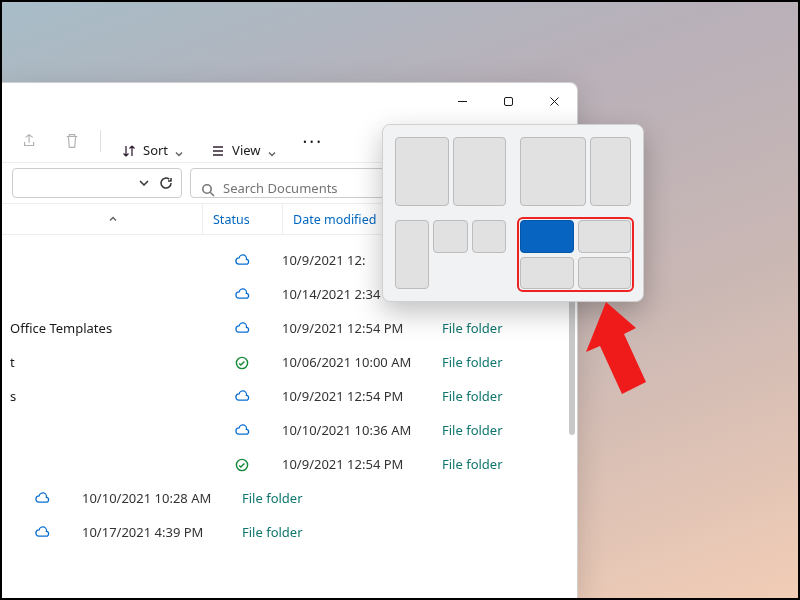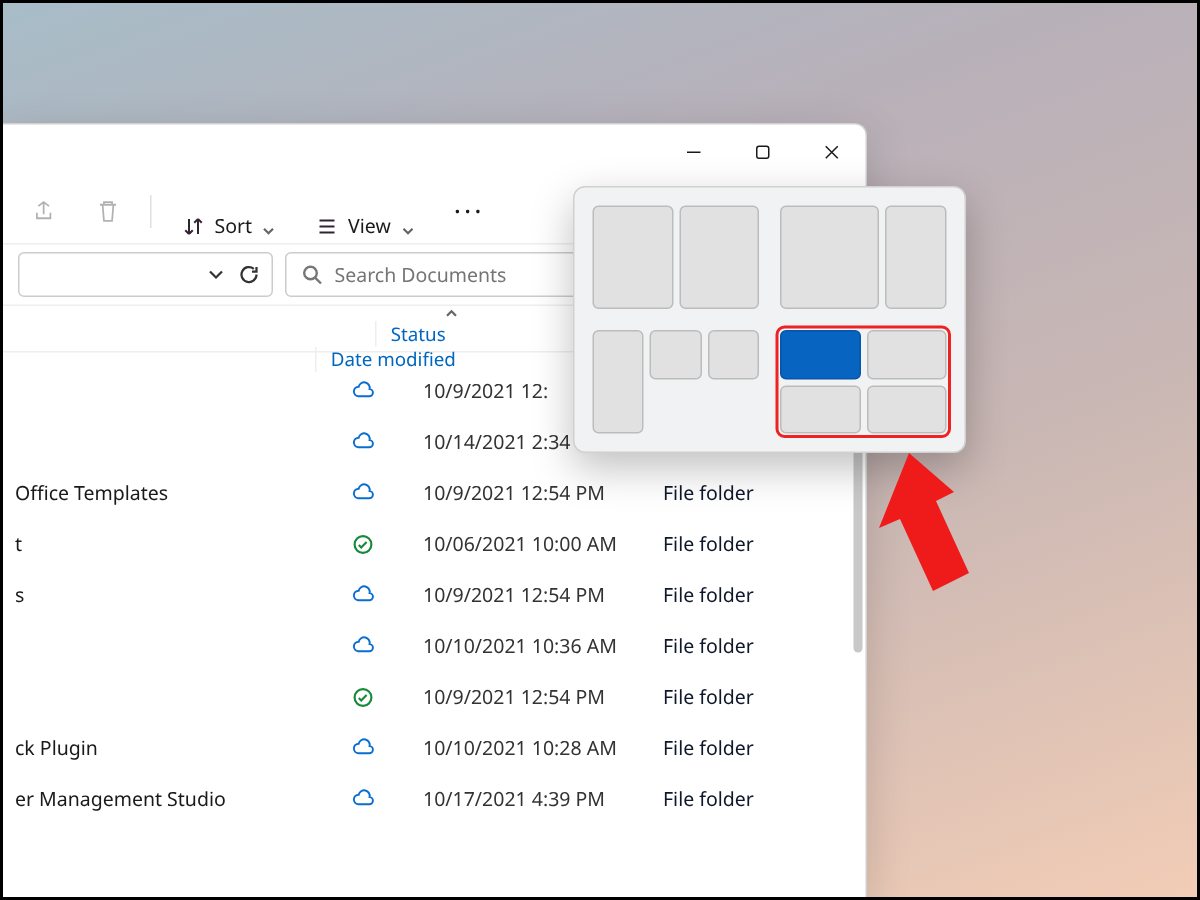--- a/index.html
+++ b/index.html
@@ -28,37 +28,37 @@
   .tbsep { width:1px; height:22px; background:#e0e0e0; margin:0 4px;}
   .tbtn { display:flex; align-items:flex-end; gap:6px; padding:0 10px; height:36px; color:#1a1a1a;}
   .tbtn svg.ic { width:16px; height:16px; stroke:#323; stroke-width:1.3; fill:none;}
   .chev { width:10px; height:10px; }
   .chev path { stroke:#666; stroke-width:1.5; fill:none; }
   .dots { font-size:18px; letter-spacing:2px; padding:0 10px;}
   
   .addrrow { height:40px; display:flex; align-items:center; gap:8px; padding:6px 10px;}
   .abar { flex:0 0 170px; height:30px; border:1px solid #ccc; border-radius:4px; display:flex; align-items:center; justify-content:flex-end; gap:8px; padding:0 8px;}
   .abar svg { width:14px; height:14px; stroke:#333; stroke-width:1.5; fill:none;}
-  .search { flex:1; height:30px; border:1px solid #ccc; border-radius:4px; display:flex; align-items:center; gap:8px; padding:0 10px; color:#777;}
+  .search { flex:1; height:30px; border:1px solid #ccc; border-radius:4px; display:flex; align-items:flex-end; gap:8px; padding:0 10px; color:#777;}
   .search svg { width:14px; height:14px; stroke:#777; stroke-width:1.6; fill:none;}
   .search input { border:none; outline:none; flex:1; font:inherit; color:#555; background:transparent;}
   
-  .headers { height:32px; display:flex; align-items:center; border-top:1px solid #eee; border-bottom:1px solid #eee; color:#0067c0; font-size:12.5px;flex-direction:column;}
+  .headers { height:32px; display:flex; align-items:center; border-top:1px solid #eee; border-bottom:1px solid #eee; color:#0067c0; font-size:12.5px;}
   .hd-name { width:200px; padding-left:22px; display:flex; align-items:center; justify-content:center;}
   .hd-name svg { width:10px; height:10px;}
   .hd { padding:0 10px; border-left:1px solid #eee; height:100%; display:flex; align-items:center;}
   .hd.status { width:80px;}
   .hd.date { width:160px;text-align:center;}
   
   .rows { flex:1; overflow:hidden; position:relative;}
   .row { height:34px; display:flex; align-items:flex-end; font-size:13px;}
   .c-name { width:200px; padding-left:8px; overflow:hidden; white-space:nowrap;}
   .c-status { width:80px; display:flex; justify-content:center;}
   .c-date { width:160px; color:#333;}
-  .c-type { flex:1; color:#0f172a;}
+  .c-type { flex:1; color:#0f766e;}
   .cloud svg { width:16px; height:16px; fill:none; stroke:#0a6ed1; stroke-width:1.6;}
   .check svg { width:16px; height:16px; fill:none; stroke:#178a3a; stroke-width:1.8;}
   .scrollbar { position:absolute; right:2px; top:40px; width:6px; height:160px; background:#c8c8c8; border-radius:3px;}
   
   .snap {
     position:absolute; left:380px; top:122px; width:262px; height:178px;
     background:#f1f2f3; border:1px solid #d0d0d0; border-radius:8px;
     box-shadow:0 10px 28px rgba(0,0,0,.25);
     padding:10px; display:grid; grid-template-columns:1fr 1fr; grid-template-rows:1fr 1fr; gap:10px;
   }
@@ -228,31 +228,29 @@
         <div class="c-status check">
           <svg viewBox="0 0 20 20">
             <circle cx="10" cy="10" r="7"></circle>
             <path d="M6.5 10.5l2 2 4.5-4.5"></path>
           </svg>
         </div>
         <div class="c-date">10/9/2021 12:54 PM</div>
         <div class="c-type">File folder</div>
       </div>
       <div class="row">
-        <div class="c-name">ck Plugin</div>
         <div class="c-status cloud">
           <svg viewBox="0 0 20 20">
             <path d="M6 14a4 4 0 0 1 .4-7.98A4.5 4.5 0 0 1 15.5 8 3 3 0 0 1 15 14z"></path>
           </svg>
         </div>
         <div class="c-date">10/10/2021 10:28 AM</div>
         <div class="c-type">File folder</div>
       </div>
       <div class="row">
-        <div class="c-name">er Management Studio</div>
         <div class="c-status cloud">
           <svg viewBox="0 0 20 20">
             <path d="M6 14a4 4 0 0 1 .4-7.98A4.5 4.5 0 0 1 15.5 8 3 3 0 0 1 15 14z"></path>
           </svg>
         </div>
         <div class="c-date">10/17/2021 4:39 PM</div>
         <div class="c-type">File folder</div>
       </div>
     </div>
 </div>

